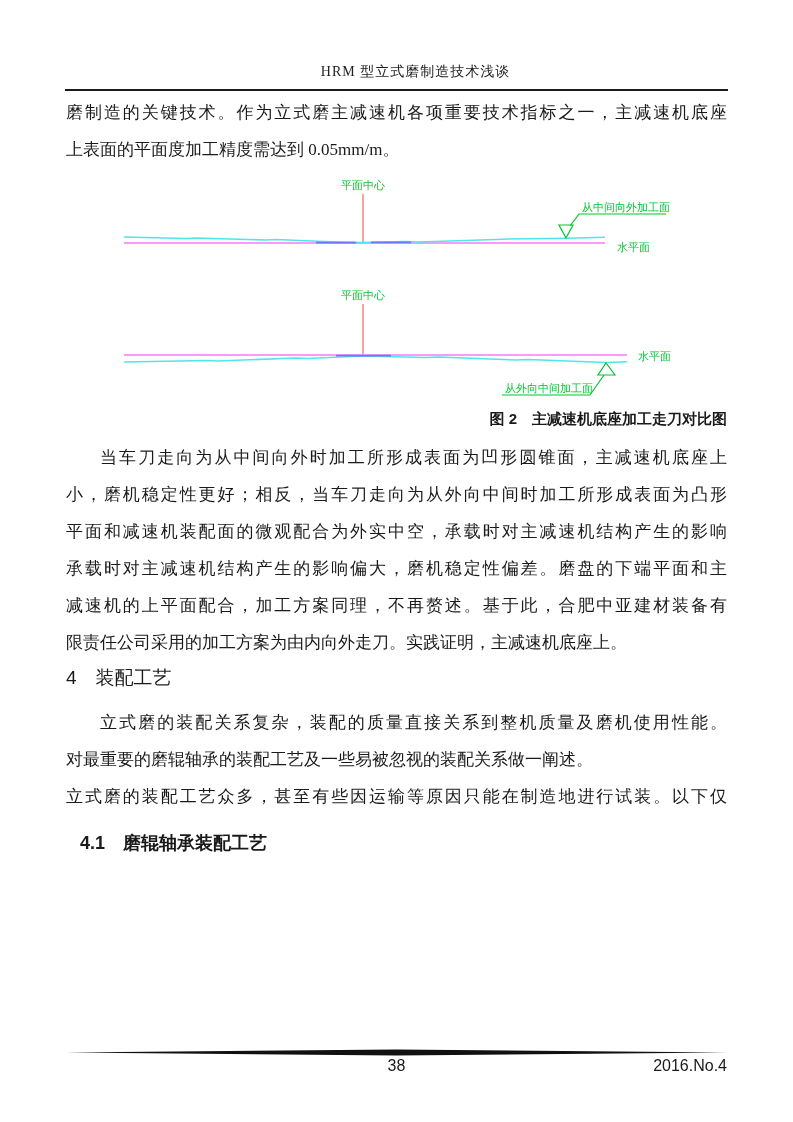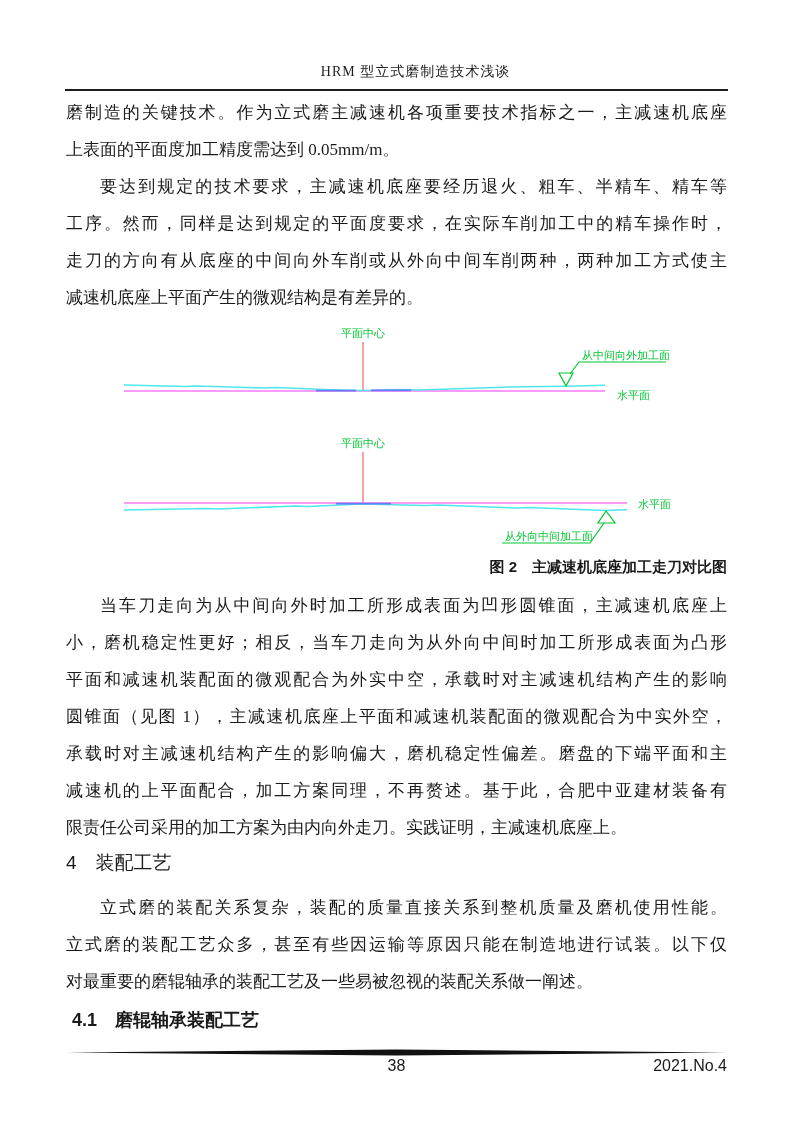--- a/index.html
+++ b/index.html
@@ -43,21 +43,21 @@
     font-family:"Liberation Sans","DejaVu Sans",sans-serif;
   }
   .p3{margin-top:5px;}
   .h1-heading{
     margin:0;height:34px;line-height:34px;
     font-size:19px;font-weight:normal;
     font-family:"Liberation Sans","DejaVu Sans",sans-serif;
   }
   .p4{margin-top:9px;}
   .h2-heading{
-    margin:6px;height:28px;line-height:28px;
+    margin:14px;height:28px;line-height:28px;
     font-size:18px;font-weight:bold;
     font-family:"Liberation Sans","DejaVu Sans",sans-serif;
   }
   
   .stroke-plane{stroke:var(--horizontal-plane,#FA9BFA);stroke-width:2;fill:none;}
   .stroke-surface{stroke:var(--machined-surface,#4FE6EA);stroke-width:1.6;fill:none;}
   .stroke-center{stroke:var(--center-line,#F28B8B);stroke-width:1.6;fill:none;}
   .stroke-anno{stroke:var(--annotation,#00C530);stroke-width:1.2;fill:none;}
   .stroke-overlap{stroke:var(--overlap-dash,#6A78F5);stroke-width:1.6;fill:none;}
   .svg-label{
@@ -83,26 +83,20 @@
 
   <div class="doc-title">HRM 型立式磨制造技术浅谈</div>
   <div class="header-rule"></div>
 
   <div class="body">
 
     <div class="para">
         <div class="line">磨制造的关键技术。作为立式磨主减速机各项重要技术指标之一，主减速机底座</div>
         <div class="line last">上表面的平面度加工精度需达到 0.05mm/m。</div>
       </div>
-    <div class="para">
-        <div class="line indent">要达到规定的技术要求，主减速机底座要经历退火、粗车、半精车、精车等</div>
-        <div class="line">工序。然而，同样是达到规定的平面度要求，在实际车削加工中的精车操作时，</div>
-        <div class="line">走刀的方向有从底座的中间向外车削或从外向中间车削两种，两种加工方式使主</div>
-        <div class="line last">减速机底座上平面产生的微观结构是有差异的。</div>
-      </div>
 
     <svg class="figure-svg" viewBox="0 0 661 236" xmlns="http://www.w3.org/2000/svg">
 
       <text class="svg-label" x="297" y="21" text-anchor="middle">平面中心</text>
       <line class="stroke-center" x1="297" y1="26" x2="297" y2="75"></line>
       <line class="stroke-plane" x1="58" y1="75" x2="539" y2="75"></line>
       <polyline class="stroke-surface" points="58,69 120,70.5 130,70 200,72 210,71.5 258,73.5 296,74.5 340,73.5 352,74 430,71.5 442,71 500,70.2 539,69.3"></polyline>
       <line class="stroke-overlap" x1="250" y1="74.6" x2="290" y2="74.6"></line>
       <line class="stroke-overlap" x1="305" y1="74.4" x2="345" y2="74.4"></line>
       <path class="stroke-anno" d="M493,57 L507,57 L500,70 Z"></path>
@@ -120,40 +114,39 @@
       <text class="svg-label" x="439" y="224">从外向中间加工面</text>
       <text class="svg-label" x="572" y="192">水平面</text>
     </svg>
 
     <div class="fig-caption">图 2　主减速机底座加工走刀对比图</div>
 
     <div class="para p3">
         <div class="line indent">当车刀走向为从中间向外时加工所形成表面为凹形圆锥面，主减速机底座上</div>
         <div class="line">小，磨机稳定性更好；相反，当车刀走向为从外向中间时加工所形成表面为凸形</div>
         <div class="line">平面和减速机装配面的微观配合为外实中空，承载时对主减速机结构产生的影响</div>
-        <div class="line">圆锥面（见图 1），主减速机底座上平面和减速机装配面的微观配合为中实外空，</div>
         <div class="line">承载时对主减速机结构产生的影响偏大，磨机稳定性偏差。磨盘的下端平面和主</div>
         <div class="line">减速机的上平面配合，加工方案同理，不再赘述。基于此，合肥中亚建材装备有</div>
         <div class="line last">限责任公司采用的加工方案为由内向外走刀。实践证明，主减速机底座上。</div>
       </div>
 
     <h2 class="h1-heading">4　装配工艺</h2>
 
     <div class="para p4">
         <div class="line indent">立式磨的装配关系复杂，装配的质量直接关系到整机质量及磨机使用性能。</div>
+        <div class="line last">对最重要的磨辊轴承的装配工艺及一些易被忽视的装配关系做一阐述。</div>
         <div class="line">立式磨的装配工艺众多，甚至有些因运输等原因只能在制造地进行试装。以下仅</div>
-        <div class="line last">对最重要的磨辊轴承的装配工艺及一些易被忽视的装配关系做一阐述。</div>
       </div>
 
     <h3 class="h2-heading">4.1　磨辊轴承装配工艺</h3>
   </div>
 
   <div class="footer-rule">
     <svg width="661" height="7" viewBox="0 0 661 7" xmlns="http://www.w3.org/2000/svg">
       <polygon points="0,3.5 330.5,0.5 661,3.5 330.5,6.5" fill="#111111"></polygon>
     </svg>
   </div>
   <div class="footer-text">
     <span class="page-number">38</span>
-    <span class="issue-number">2021.No.4</span>
+    <span class="issue-number">2016.No.4</span>
   </div>
 
 </div>
 
 </body></html>

